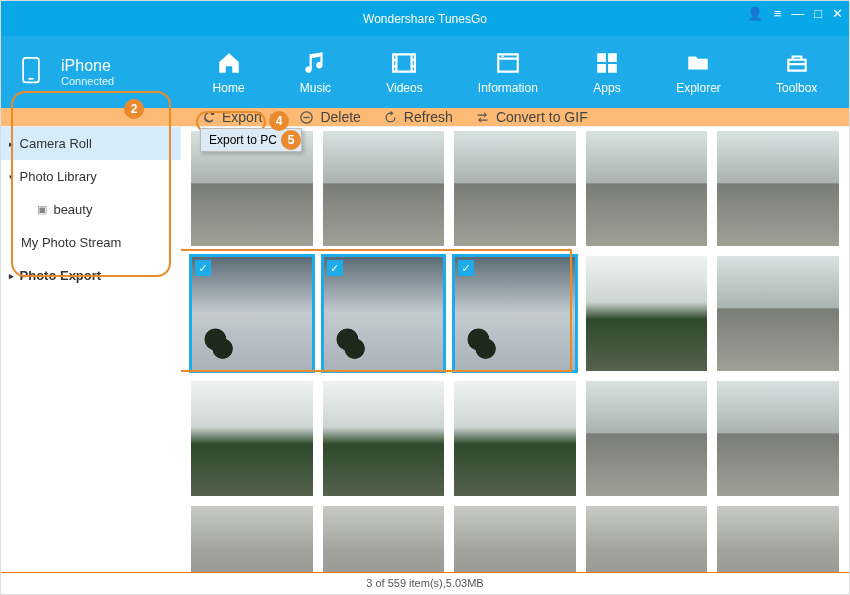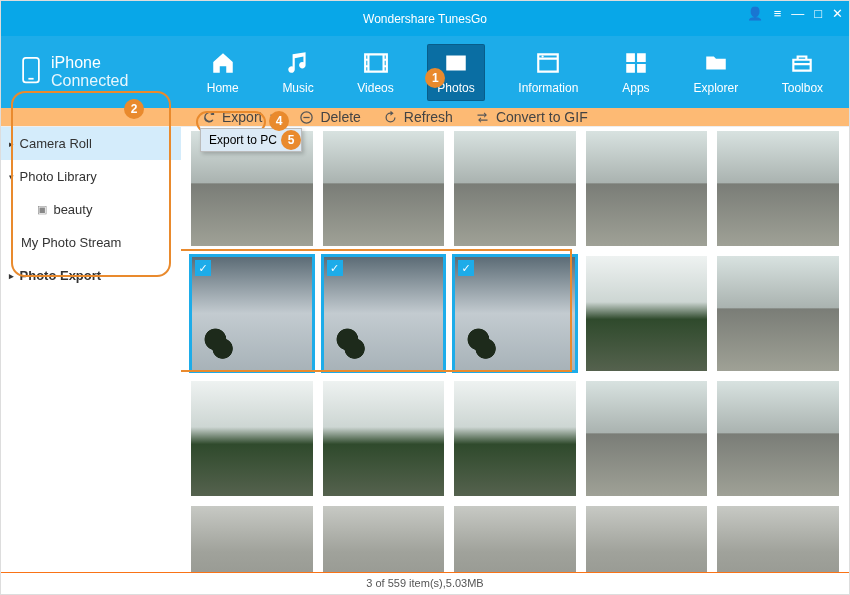--- a/index.html
+++ b/index.html
@@ -3,24 +3,24 @@
 <meta charset="utf-8">
 <style>
   * { box-sizing: border-box; margin: 0; padding: 0; font-family: "Segoe UI", Arial, sans-serif; }
   body { width: 850px; height: 595px; background: #fff; overflow: hidden; border: 1px solid #ddd; }
 
   .titlebar { height: 35px; background: #08a7e8; color: #fff; display: flex; align-items: center; justify-content: center; position: relative; font-size: 12px; }
   .titlebar .controls { position: absolute; right: 6px; top: 0; height: 24px; display: flex; align-items: center; gap: 10px; }
   .titlebar .controls span { cursor: pointer; font-size: 13px; }
 
   .topbar { height: 72px; background: #1dace9; display: flex; align-items: center; color: #fff; }
-  .device { width: 180px; display: flex; align-items: center; gap: 8px; padding-left: 18px; }
+  .device { width: 180px; display: flex; align-items: center; gap: 18px; padding-left: 18px; }
   .device .ph-icon svg { width: 24px; height: 28px; fill: none; stroke: #fff; stroke-width: 2; }
   .device .txt .name { font-size: 16px; font-weight: 500; }
-  .device .txt .stat { font-size: 16px; opacity: .9; text-align: center; }
+  .device .txt .stat { font-size: 11px; opacity: .9; text-align: center; }
 
   .navs { flex: 1; display: flex; justify-content: space-around; padding: 0 4px; }
   .nav-item { display: flex; flex-direction: column; align-items: center; gap: 5px; padding: 6px 10px; border-radius: 2px; cursor: pointer; }
   .nav-item.active { background: #0a6ea3; box-shadow: inset 0 0 0 1px rgba(0,0,0,.15); position: relative; }
   .nav-item .label { font-size: 12px; }
   .nav-item svg { width: 28px; height: 26px; fill: #fff; }
 
   .toolbar { height: 19px; background: #fdba74; border-bottom: 1px solid #eee; display: flex; align-items: center; gap: 22px; padding-left: 200px; font-size: 14px; color: #444; position: relative; }
   .tool-btn { display: flex; align-items: center; gap: 6px; cursor: pointer; }
   .tool-btn svg { width: 15px; height: 15px; fill: #555; }
@@ -94,28 +94,20 @@
           <path d="M9 18a3 3 0 1 1-2-2.8V4l12-2v12a3 3 0 1 1-2-2.8V6L9 7.5z"></path>
         </svg>
       <span class="label">Music</span>
     </div>
     <div class="nav-item">
       <svg viewBox="0 0 24 24">
           <path d="M2 4h20v16H2zM5 4v16M19 4v16M2 9h3M2 15h3M19 9h3M19 15h3" fill="none" stroke="#fff" stroke-width="2"></path>
         </svg>
       <span class="label">Videos</span>
     </div>
-    <div class="nav-item active" style="position:relative">
-      <svg viewBox="0 0 24 24">
-          <path d="M3 5h18v14H3zM6 16l4-5 3 3 2-2 3 4z"></path>
-          <circle cx="8" cy="9" r="1.5"></circle>
-        </svg>
-      <span class="label">Photos</span>
-      <span class="badge" style="left:-2px;top:24px">1</span>
-    </div>
     <div class="nav-item">
       <svg viewBox="0 0 24 24">
           <path d="M3 4h18v16H3zM3 8h18" fill="none" stroke="#fff" stroke-width="2"></path>
           <circle cx="7" cy="6" r="1"></circle>
         </svg>
       <span class="label">Information</span>
     </div>
     <div class="nav-item">
       <svg viewBox="0 0 24 24">
           <path d="M3 3h8v8H3zM13 3h8v8h-8zM3 13h8v8H3zM13 13h8v8h-8z"></path>

